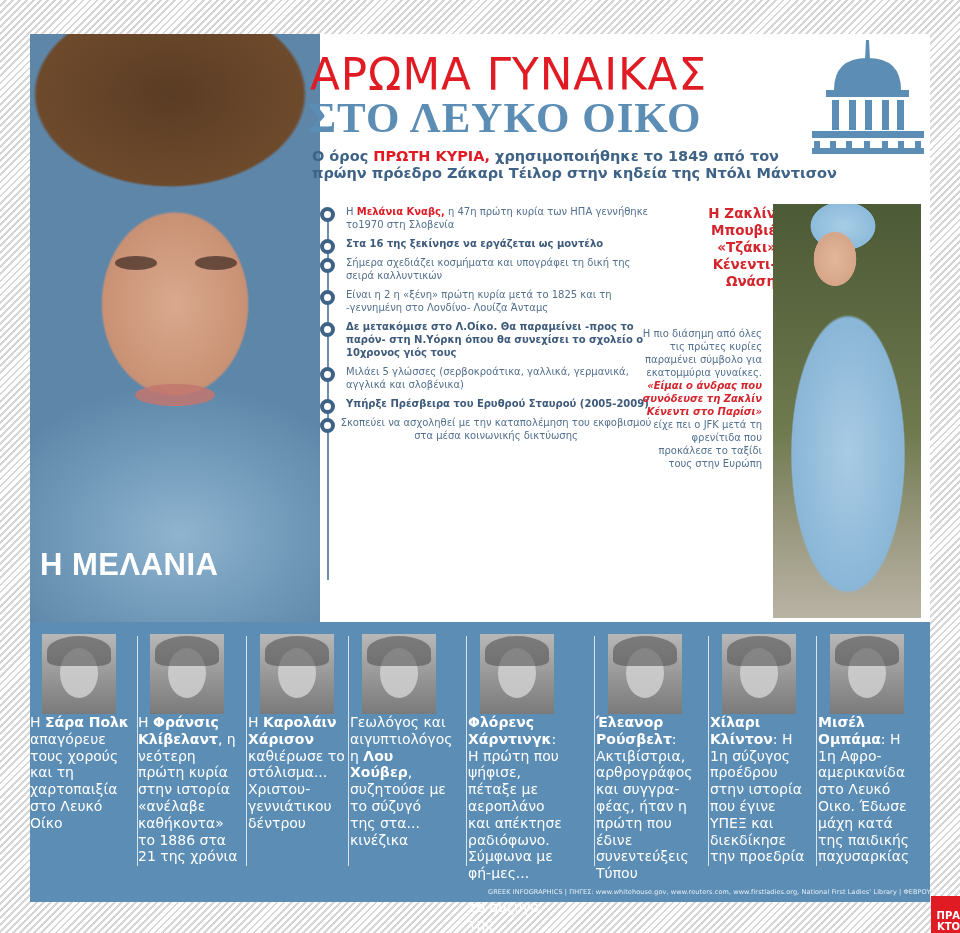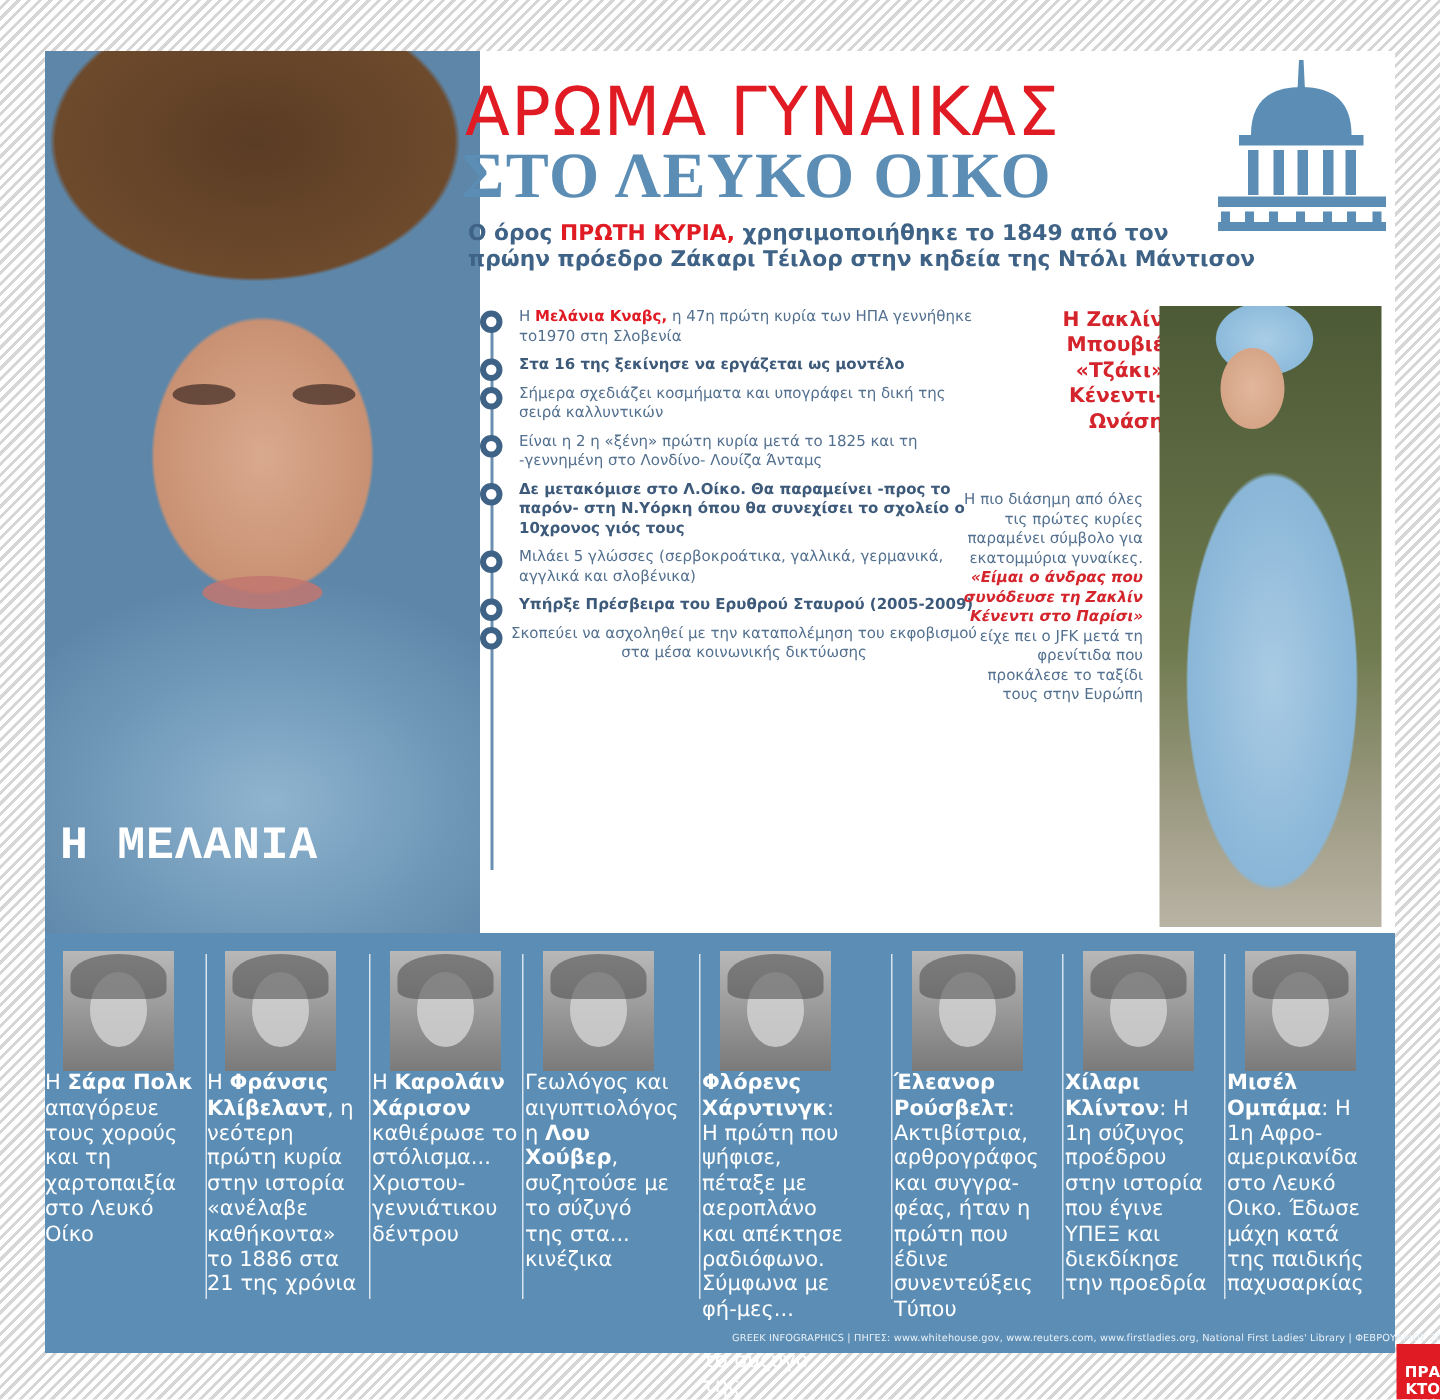--- a/index.html
+++ b/index.html
@@ -23,21 +23,21 @@
   }
   .portrait .lips {
     position: absolute; left: 105px; top: 350px; width: 80px; height: 22px;
     border-radius: 50%; background: #c2766e; opacity: .85;
   }
   .portrait .eye { position: absolute; top: 222px; width: 42px; height: 14px; border-radius: 50%; background: #3d2a22; opacity: .7; }
   .portrait .eye.l { left: 85px; } .portrait .eye.r { left: 165px; }
   .melania-title {
     position: absolute; left: 40px; top: 548px; color: #fff; line-height: 1.1;
   }
-  .melania-title .t1 { font-family: Liberation Mono, monospace; font-weight: bold; font-size: 31px; letter-spacing: 0.5px; }
+  .melania-title .t1 { font-family: Liberation Sans, sans-serif; font-weight: bold; font-size: 31px; letter-spacing: 0.5px; }
   .melania-title .t2 { font-family: "DejaVu Sans", sans-serif; font-size: 29px; letter-spacing: 0.5px; margin-top: 44px; }
 
   .title1 {
     position: absolute; left: 310px; top: 48px; font-size: 45px; color: #e01b24;
     font-family: "DejaVu Sans", sans-serif; font-weight: normal; letter-spacing: 1px;
     transform: scaleX(0.97); transform-origin: left;
   }
   .title2 {
     position: absolute; left: 308px; top: 93px; font-size: 43px; color: #5b8db5;
     font-family: Liberation Serif, serif; font-weight: bold; letter-spacing: 1px;

